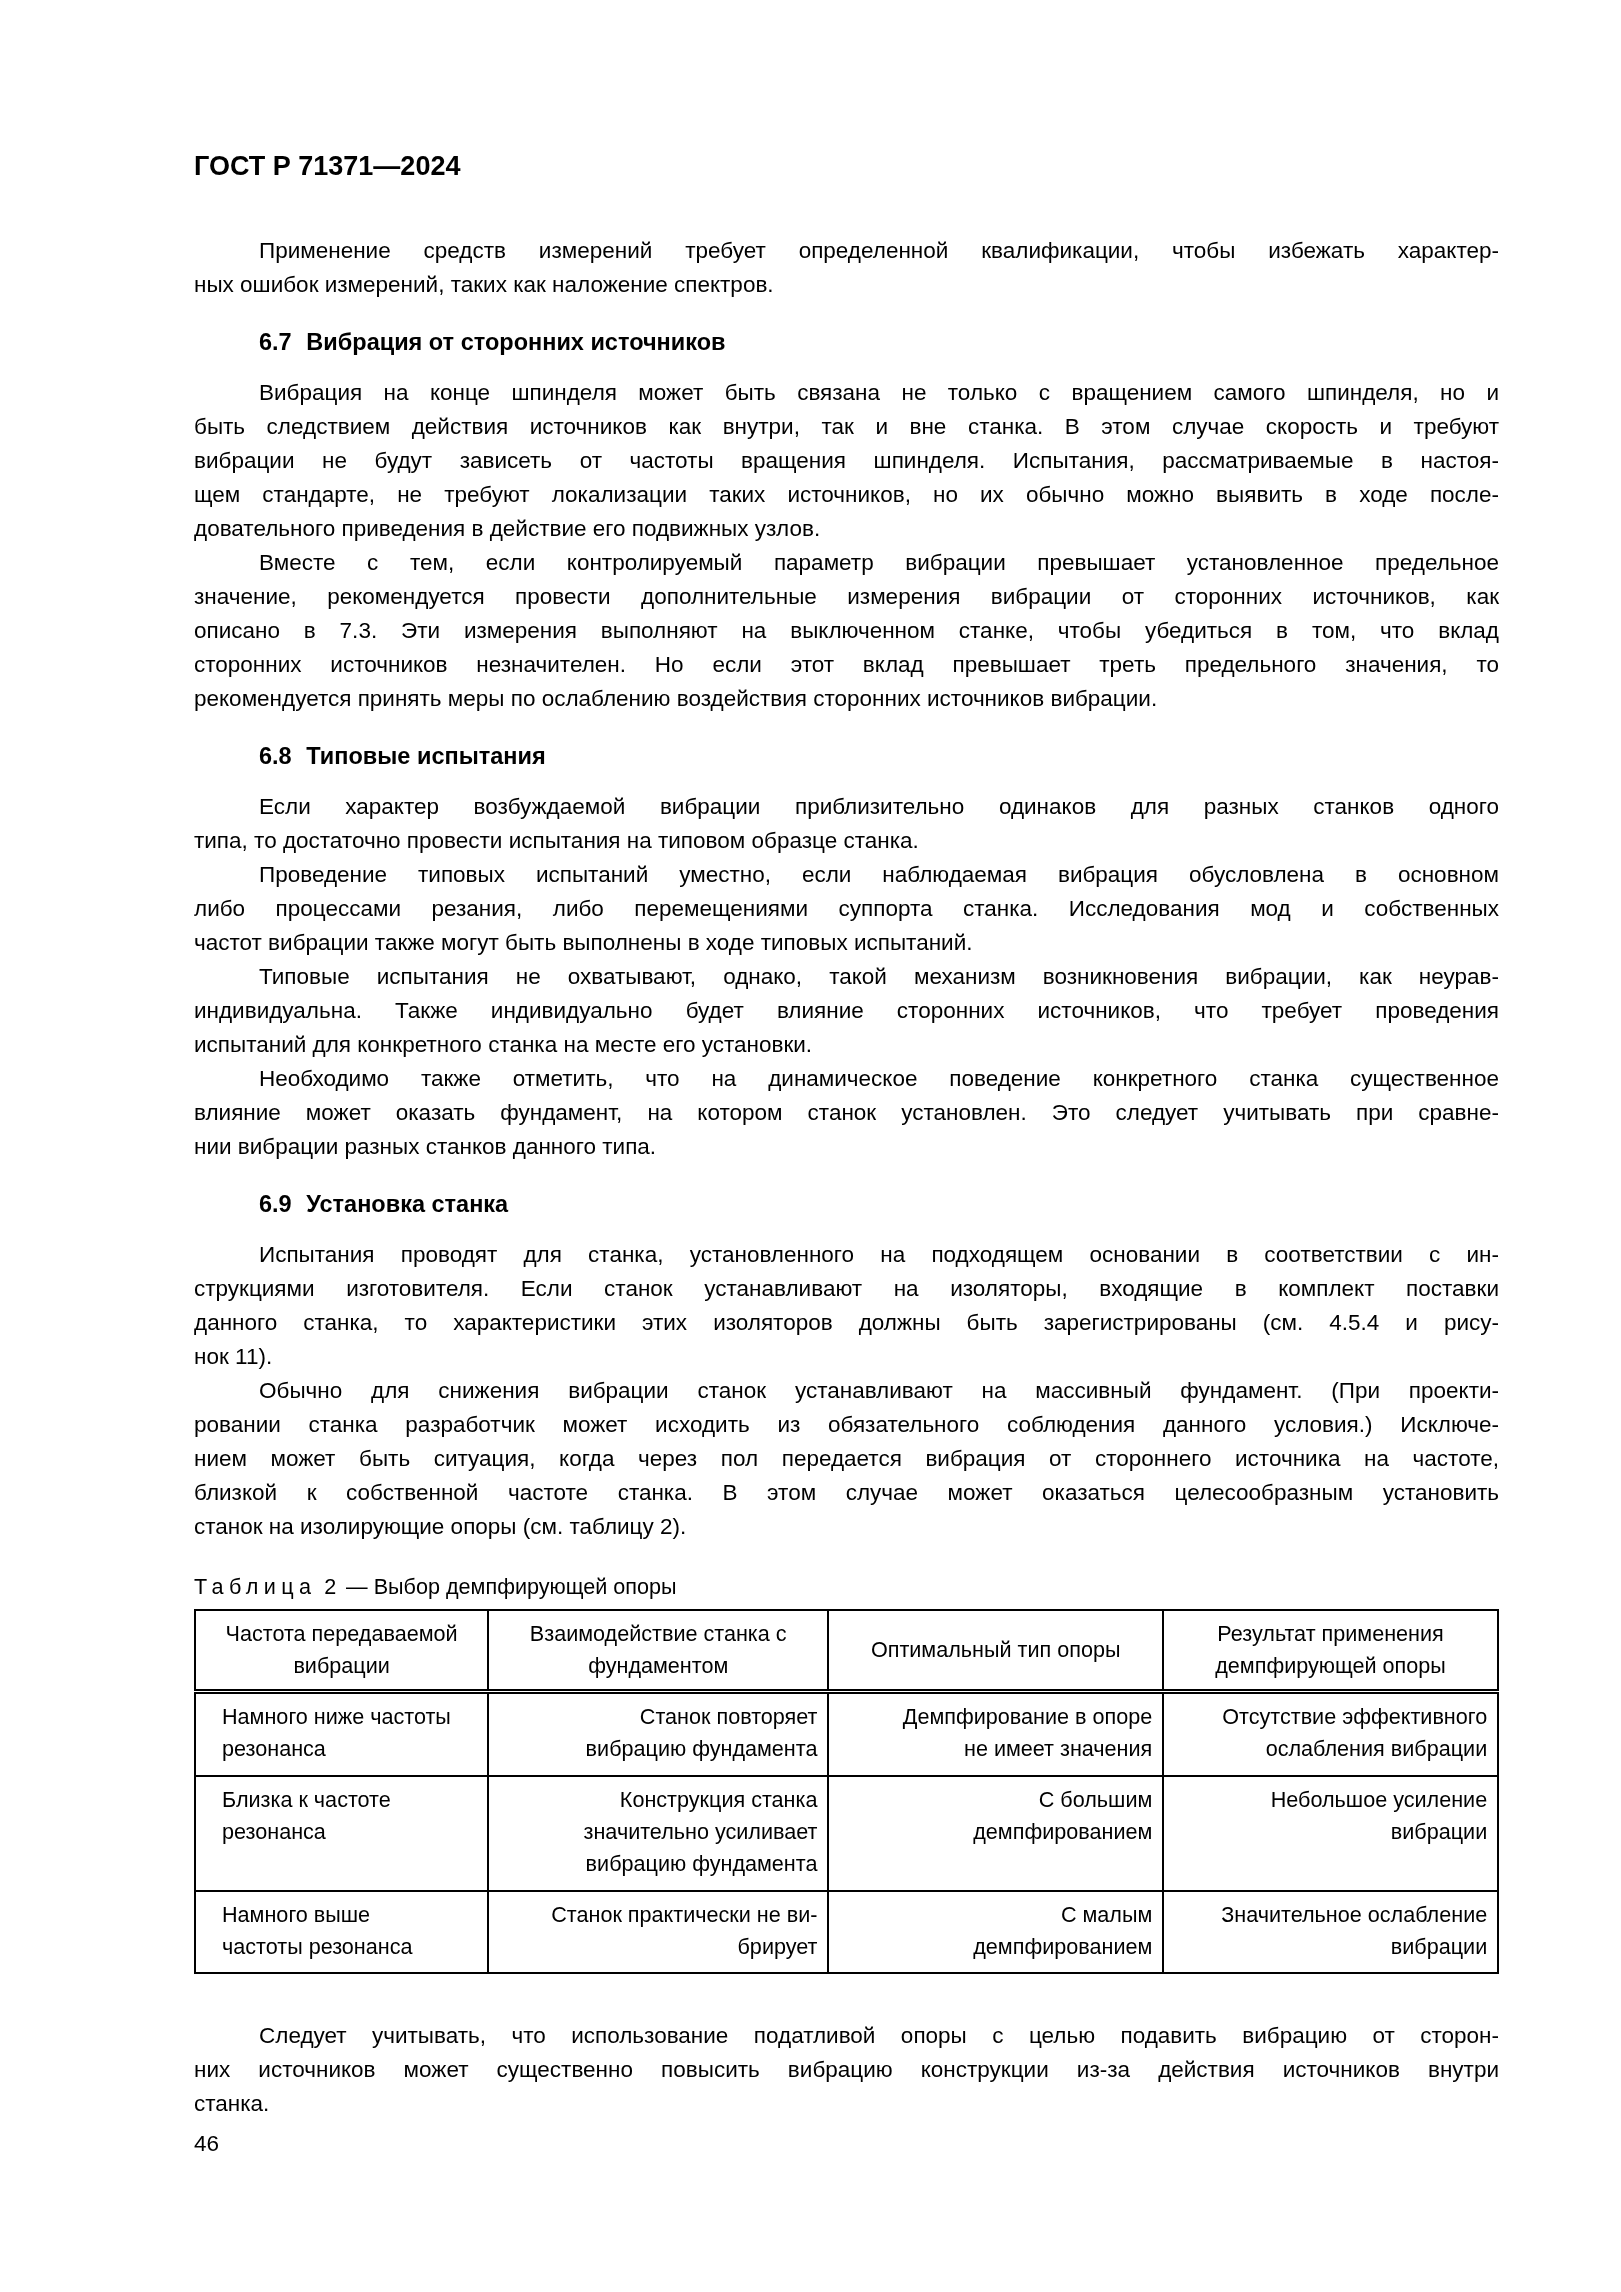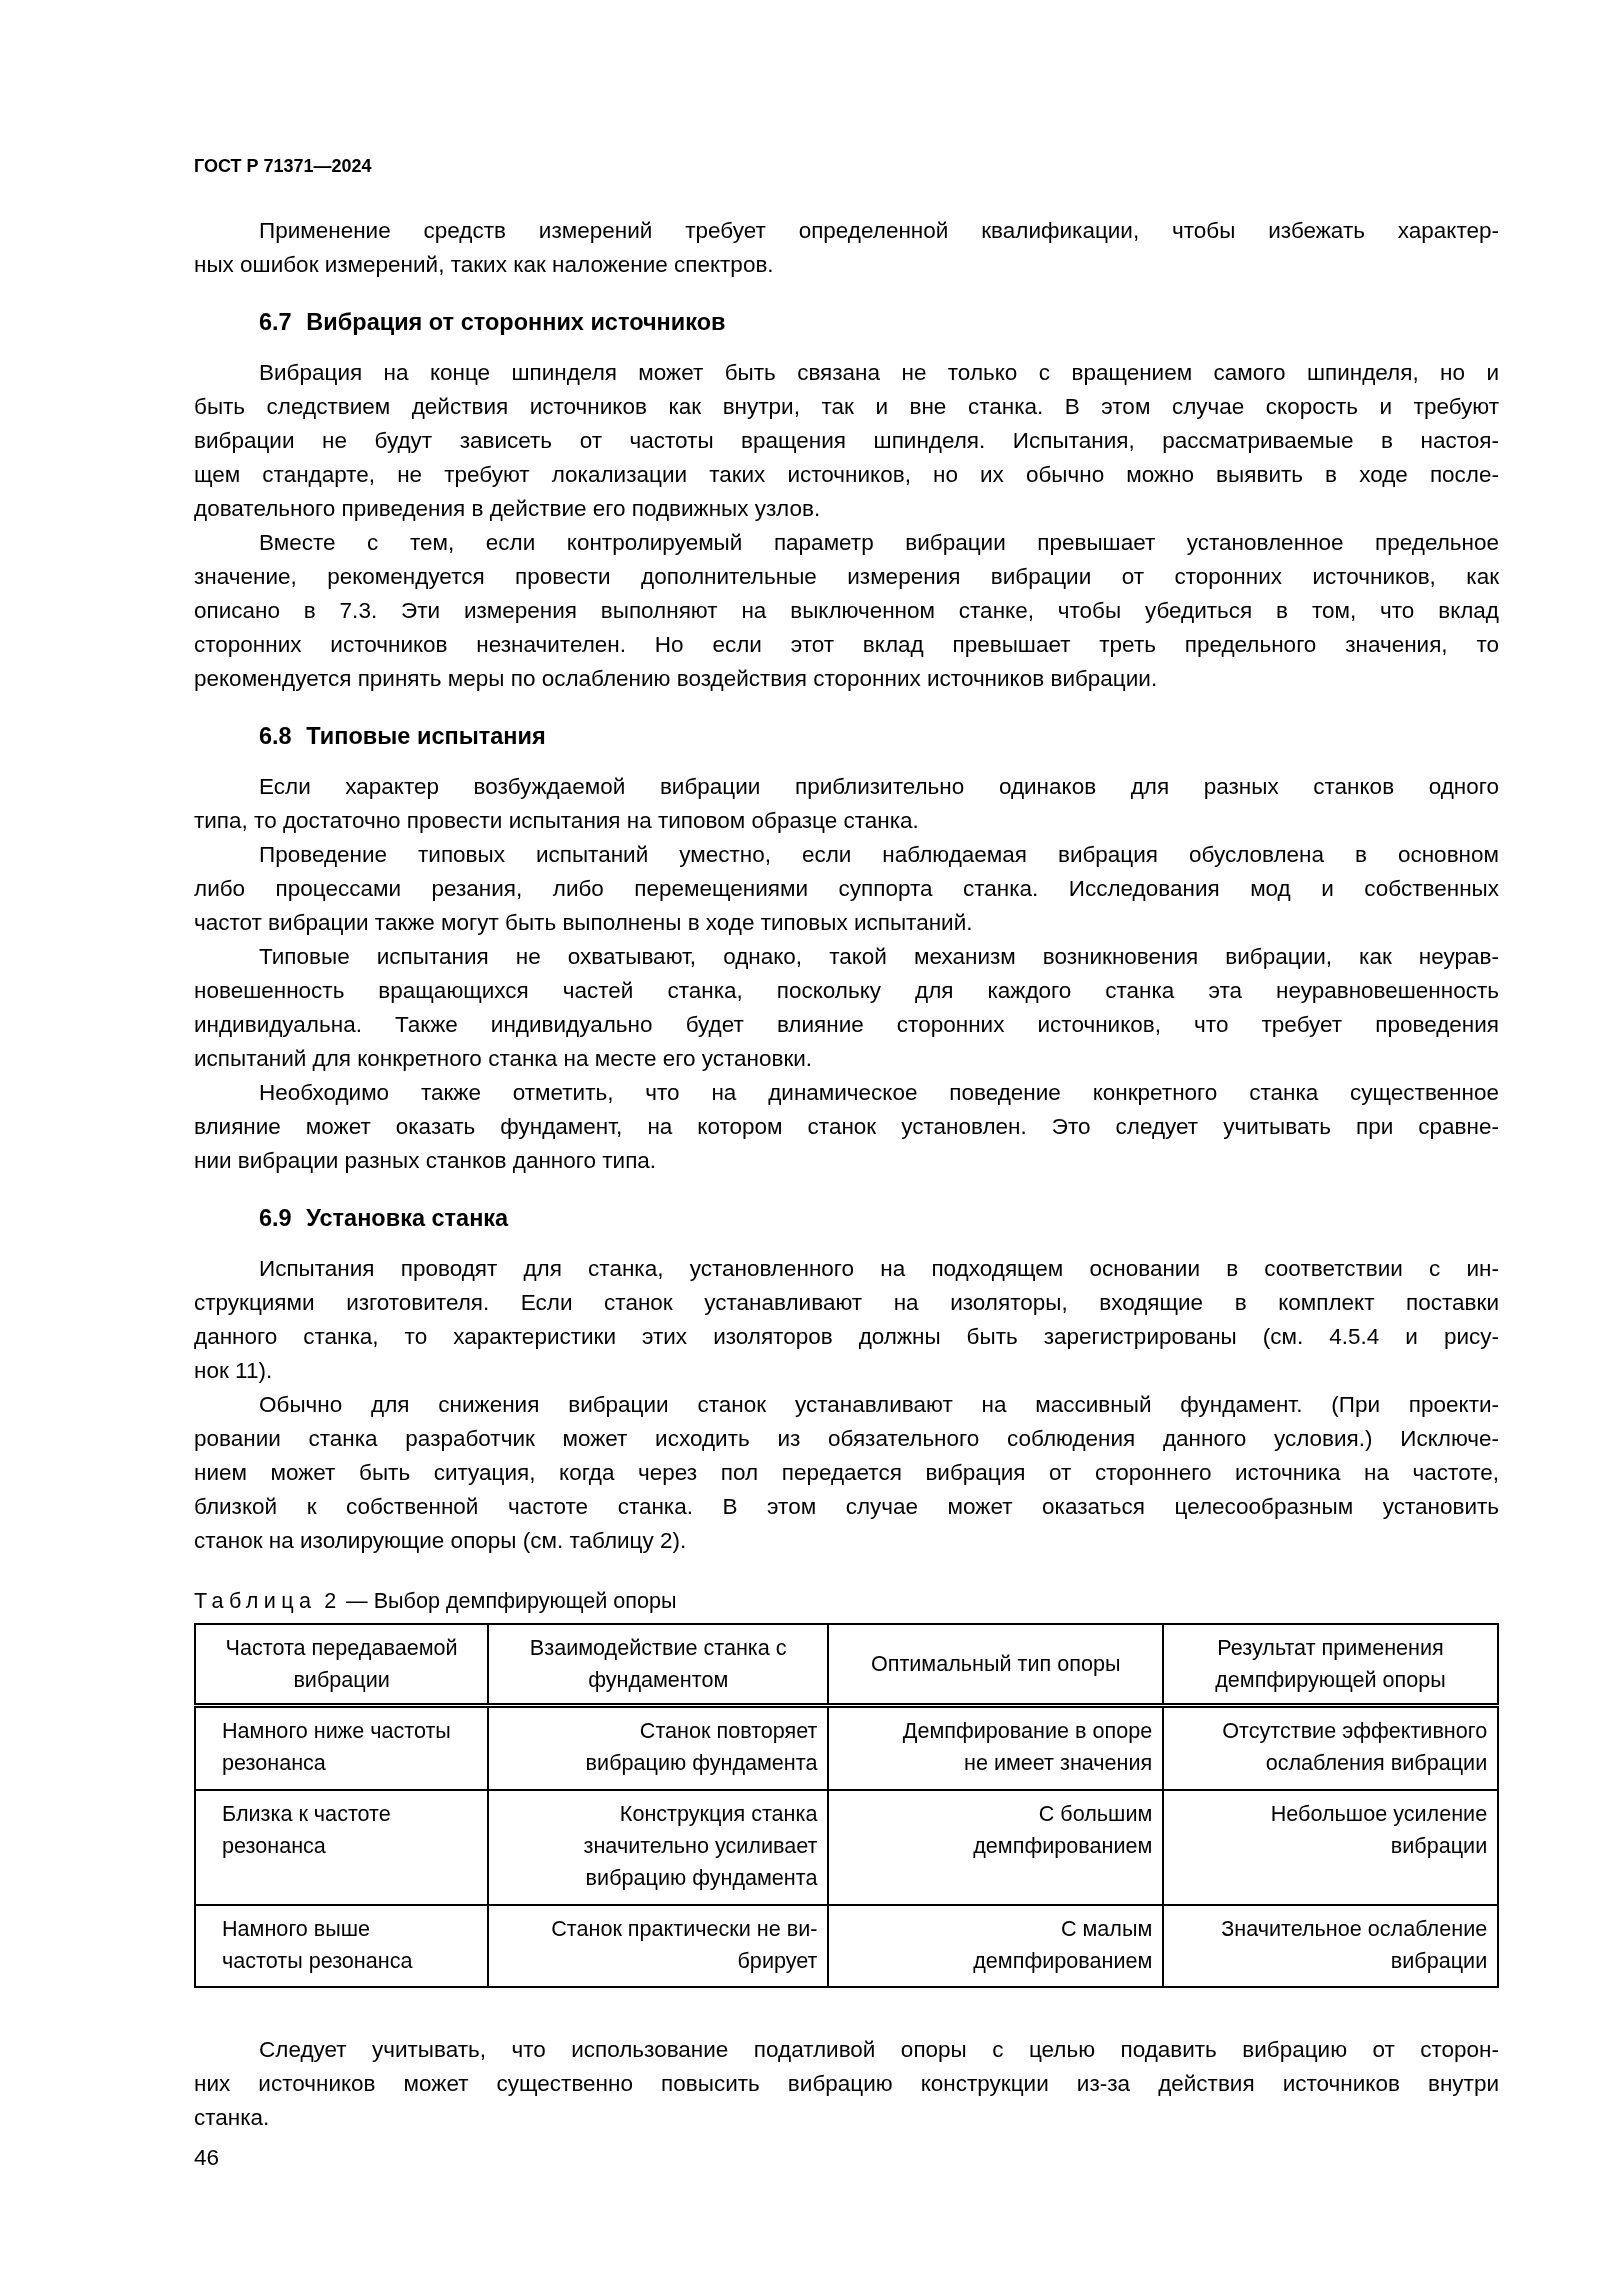--- a/index.html
+++ b/index.html
@@ -12,24 +12,24 @@
     width: 1621px;
     height: 2293px;
     background: #ffffff;
     box-sizing: border-box;
     padding: 149px 122px 0 194px;
     overflow: hidden;
     font-family: "Liberation Sans", sans-serif;
     color: #000000;
   }
   .doc-header {
-    font-size: 18px;
+    font-size: 27px;
     font-weight: bold;
     line-height: 34px;
-    margin-bottom: 31px;
+    margin-bottom: 51px;
   }
   .para {
     margin: 0;
   }
   .para .line {
     font-size: 22.5px;
     line-height: 34px;
     text-align: justify;
     text-align-last: justify;
   }
@@ -134,21 +134,20 @@
         <div class="line line-first">Если характер возбуждаемой вибрации приблизительно одинаков для разных станков одного</div>
         <div class="line line-last">типа, то достаточно провести испытания на типовом образце станка.</div>
       </div>
       <div class="para">
         <div class="line line-first">Проведение типовых испытаний уместно, если наблюдаемая вибрация обусловлена в основном</div>
         <div class="line">либо процессами резания, либо перемещениями суппорта станка. Исследования мод и собственных</div>
         <div class="line line-last">частот вибрации также могут быть выполнены в ходе типовых испытаний.</div>
       </div>
       <div class="para">
         <div class="line line-first">Типовые испытания не охватывают, однако, такой механизм возникновения вибрации, как неурав-</div>
-        <div class="line">новешенность вращающихся частей станка, поскольку для каждого станка эта неуравновешенность</div>
         <div class="line">индивидуальна. Также индивидуально будет влияние сторонних источников, что требует проведения</div>
         <div class="line line-last">испытаний для конкретного станка на месте его установки.</div>
       </div>
       <div class="para">
         <div class="line line-first">Необходимо также отметить, что на динамическое поведение конкретного станка существенное</div>
         <div class="line">влияние может оказать фундамент, на котором станок установлен. Это следует учитывать при сравне-</div>
         <div class="line line-last">нии вибрации разных станков данного типа.</div>
       </div>
       <div class="heading"><span class="heading-num">6.9</span><span class="heading-text">Установка станка</span></div>
       <div class="para">

